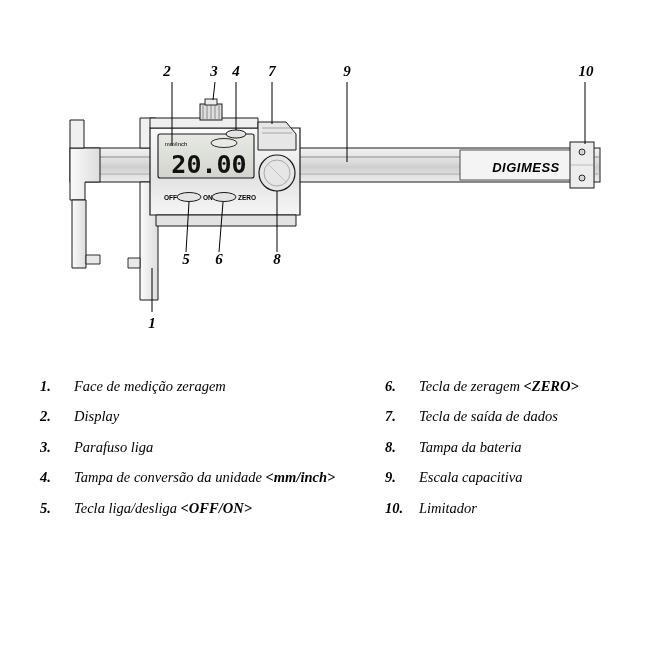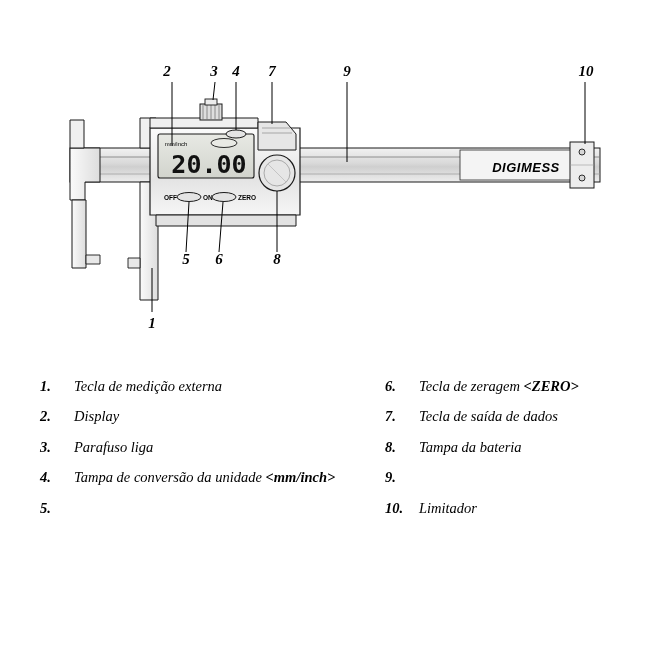--- a/index.html
+++ b/index.html
@@ -222,53 +222,55 @@
       <text class="callout-num" x="277" y="264" text-anchor="middle">8</text>
       <text class="callout-num" x="152" y="328" text-anchor="middle">1</text>
     </g>
   </svg>
 </div>
 
 <div id="legend">
   <div class="legend-col" id="legend-col-left">
     <div class="legend-item">
       <span class="legend-num">1.</span>
-      <span class="legend-text"><span>Tecla de medição externa</span><b></b></span>
+      <span class="legend-text"><span>Face de medição zeragem</span><b></b></span>
     </div>
     <div class="legend-item">
       <span class="legend-num">2.</span>
       <span class="legend-text"><span>Display</span><b></b></span>
     </div>
     <div class="legend-item">
       <span class="legend-num">3.</span>
       <span class="legend-text"><span>Parafuso liga</span><b></b></span>
     </div>
     <div class="legend-item">
       <span class="legend-num">4.</span>
       <span class="legend-text"><span>Tampa de conversão da unidade </span><b>&lt;mm/inch&gt;</b></span>
     </div>
     <div class="legend-item">
       <span class="legend-num">5.</span>
+      <span class="legend-text"><span>Tecla liga/desliga </span><b>&lt;OFF/ON&gt;</b></span>
     </div>
   </div>
 
   <div class="legend-col" id="legend-col-right">
     <div class="legend-item">
       <span class="legend-num">6.</span>
       <span class="legend-text"><span>Tecla de zeragem </span><b>&lt;ZERO&gt;</b></span>
     </div>
     <div class="legend-item">
       <span class="legend-num">7.</span>
       <span class="legend-text"><span>Tecla de saída de dados</span><b></b></span>
     </div>
     <div class="legend-item">
       <span class="legend-num">8.</span>
       <span class="legend-text"><span>Tampa da bateria</span><b></b></span>
     </div>
     <div class="legend-item">
       <span class="legend-num">9.</span>
+      <span class="legend-text"><span>Escala capacitiva</span><b></b></span>
     </div>
     <div class="legend-item">
       <span class="legend-num">10.</span>
       <span class="legend-text"><span>Limitador</span><b></b></span>
     </div>
   </div>
 </div>
 
 </body></html>

